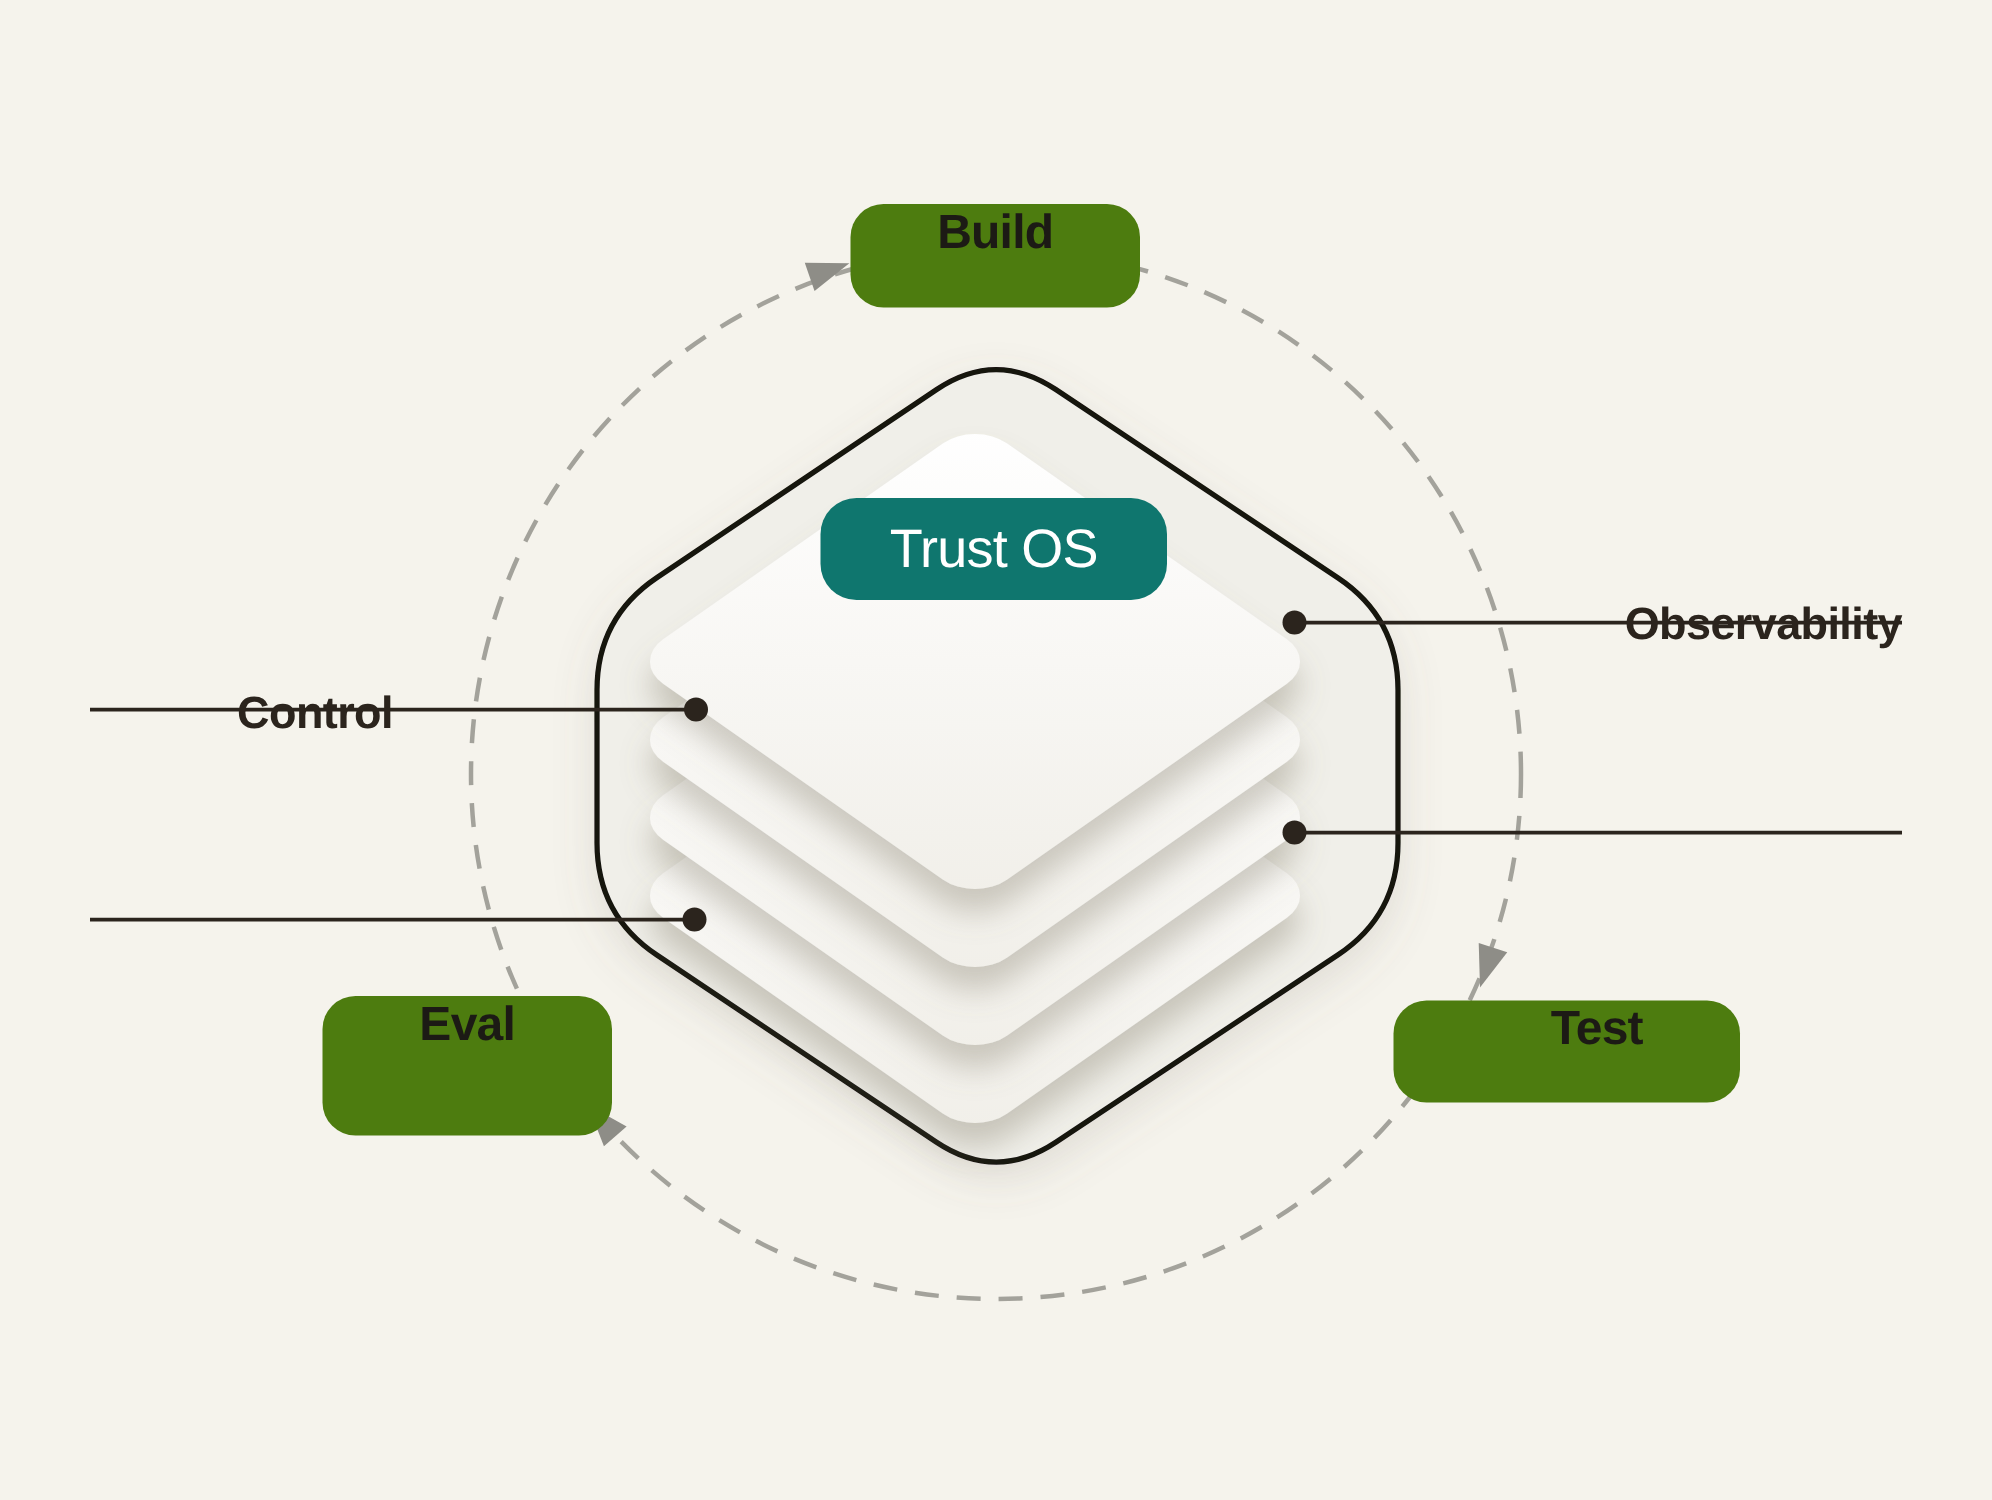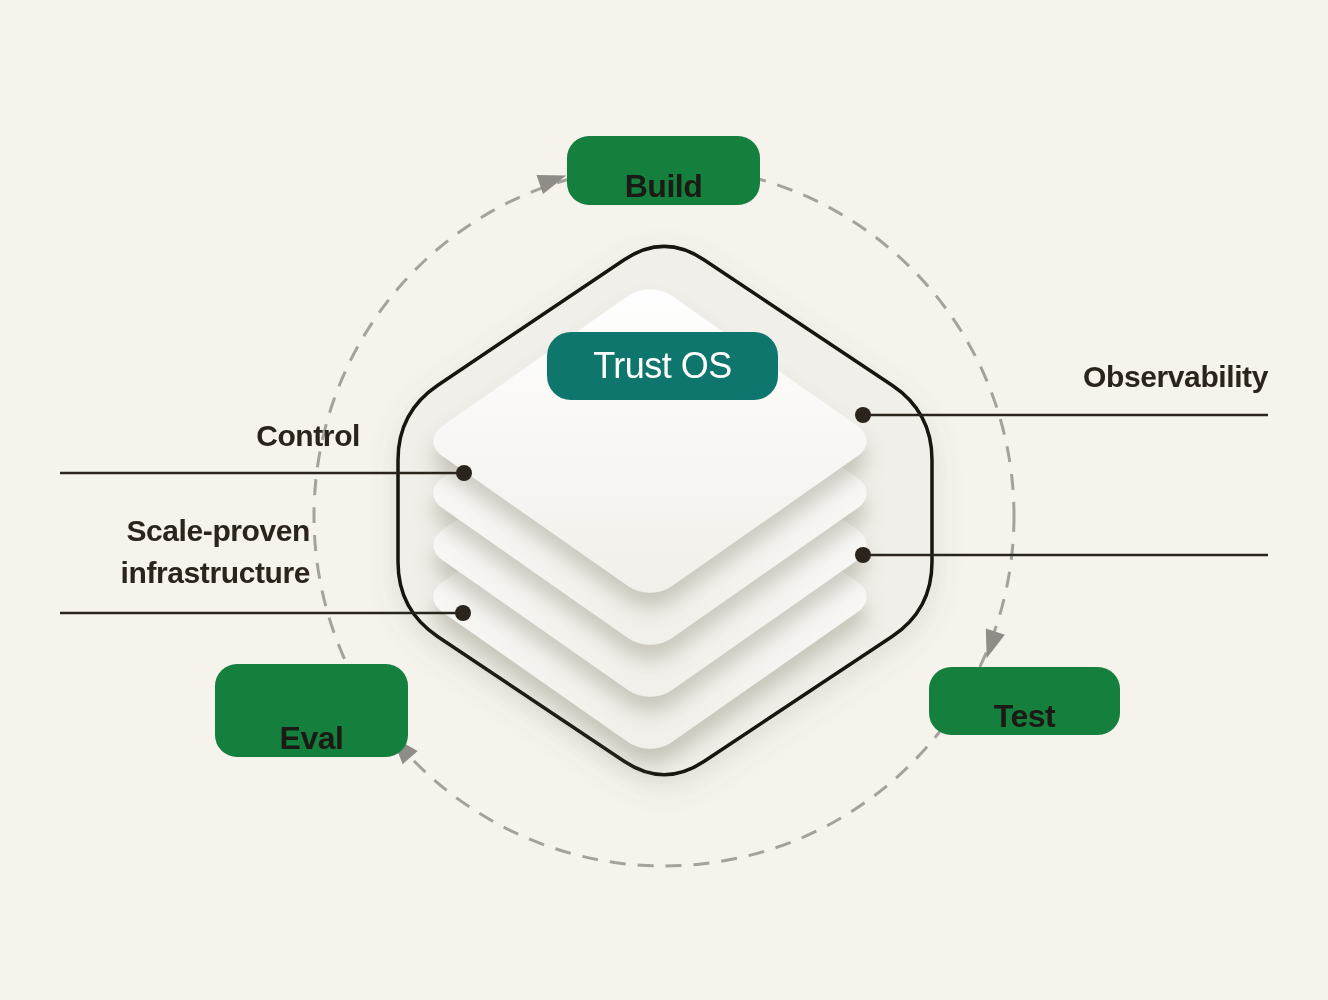--- a/index.html
+++ b/index.html
@@ -8,39 +8,40 @@
     width:1328px;height:1000px;
     background:#f5f3ec;
     overflow:hidden;
     font-family:"Liberation Sans", sans-serif;
     color:#26211c;
   }
   .stage svg.diagram{position:absolute;left:0;top:0;z-index:0;}
 
   .pill{
     position:absolute;z-index:2;
-    display:flex;align-items:flex-end;justify-content:center;
-    background:#15803d;
+    display:flex;align-items:flex-start;justify-content:center;
+    background:#4d7c0f;
     border-radius:22px;
     font-weight:700;font-size:32px;letter-spacing:-0.5px;color:#1c1a15;
   }
   .pill-dark{
     position:absolute;z-index:3;
     display:flex;align-items:center;justify-content:center;
     background:#0f766e;color:#ffffff;
     border-radius:24px;
     font-weight:400;font-size:36px;letter-spacing:-0.5px;
   }
   .callout{
     position:absolute;z-index:2;
     font-weight:700;font-size:30px;line-height:42px;letter-spacing:-0.4px;
     color:#2b241d;
+    margin-top:40px;
   }
   .callout.right-side{text-align:right;}
-  .callout.left-side{text-align:right;}
+  .callout.left-side{text-align:center;}
 </style>
 </head>
 <body>
 
 <div class="stage">
 
   <svg class="diagram" width="1328" height="1000" viewBox="0 0 1328 1000">
     <defs>
       <filter id="plateShadow" x="-40%" y="-40%" width="180%" height="180%">
         <feDropShadow dx="0" dy="16" stdDeviation="10" flood-color="#7d7463" flood-opacity="0.35"></feDropShadow>
@@ -87,32 +88,31 @@
     <circle cx="464" cy="473" r="8" fill="#2b241d"></circle>
 
     <line x1="60" y1="613" x2="463" y2="613" stroke="#2b241d" stroke-width="2.5"></line>
     <circle cx="463" cy="613" r="8" fill="#2b241d"></circle>
   </svg>
 
   <div class="pill" style="left:567px;top:136px;width:193px;height:69px;">
     <span>Build</span>
   </div>
 
-  <div class="pill" style="left:929px;top:667px;width:191px;height:68px;">
+  <div class="pill" style="left:929px;top:667px;width:191px;height:68px;padding-left:40px;">
     <span>Test</span>
   </div>
 
   <div class="pill" style="left:215px;top:664px;width:193px;height:93px;">
     <span>Eval</span>
   </div>
 
   <div class="pill-dark" style="left:547px;top:332px;width:231px;height:68px;">
     <span>Trust OS</span>
   </div>
 
   <div class="callout right-side" style="right:60px;top:356px;width:300px;">Observability</div>
 
 
   <div class="callout left-side" style="left:60px;top:415px;width:300px;">Control</div>
 
-  <div class="callout left-side" style="left:60px;top:510px;width:250px;">Scale-proven infrastructure</div>
 
 </div>
 
 </body></html>

